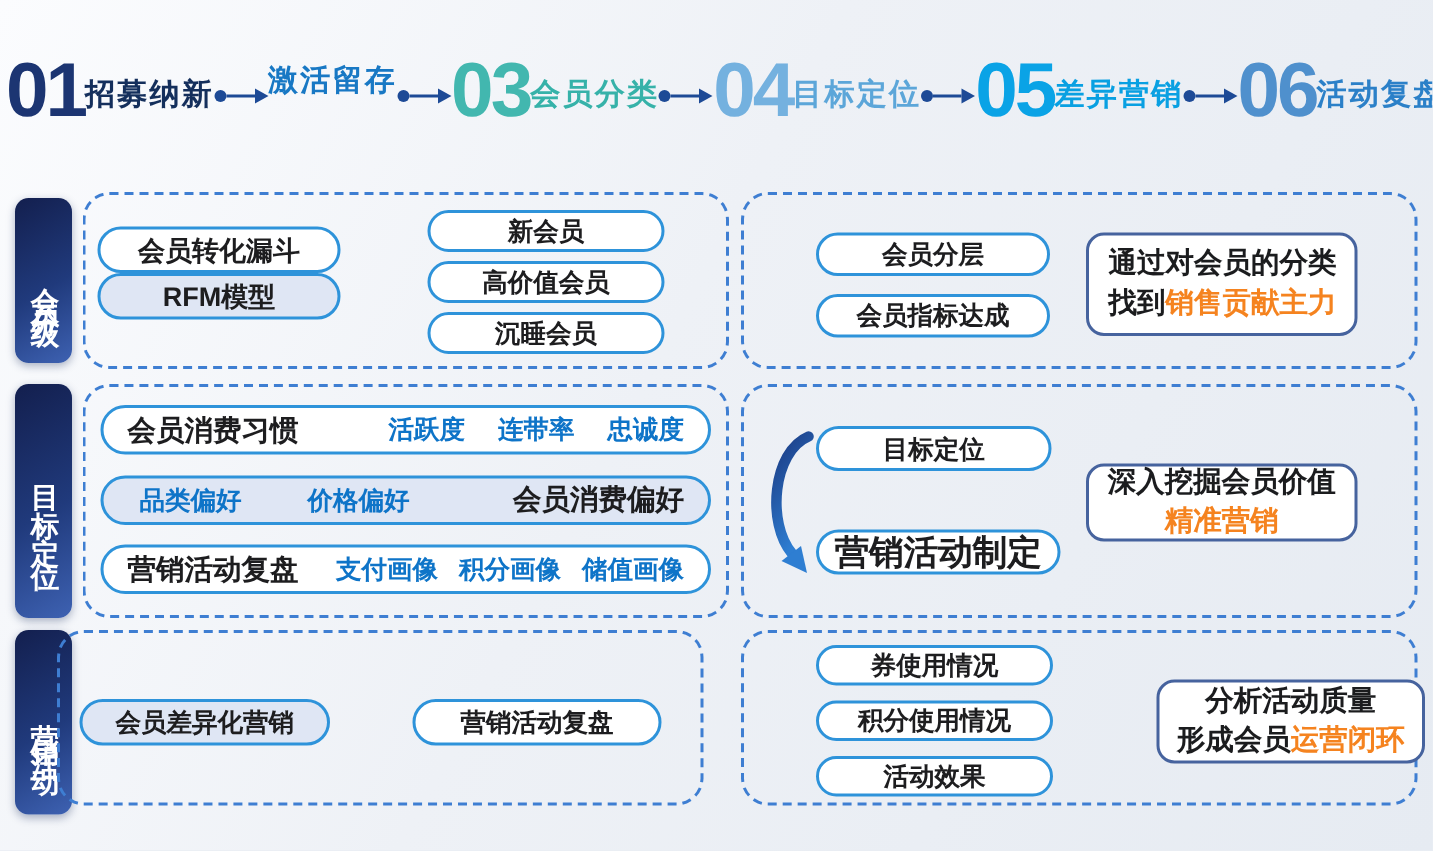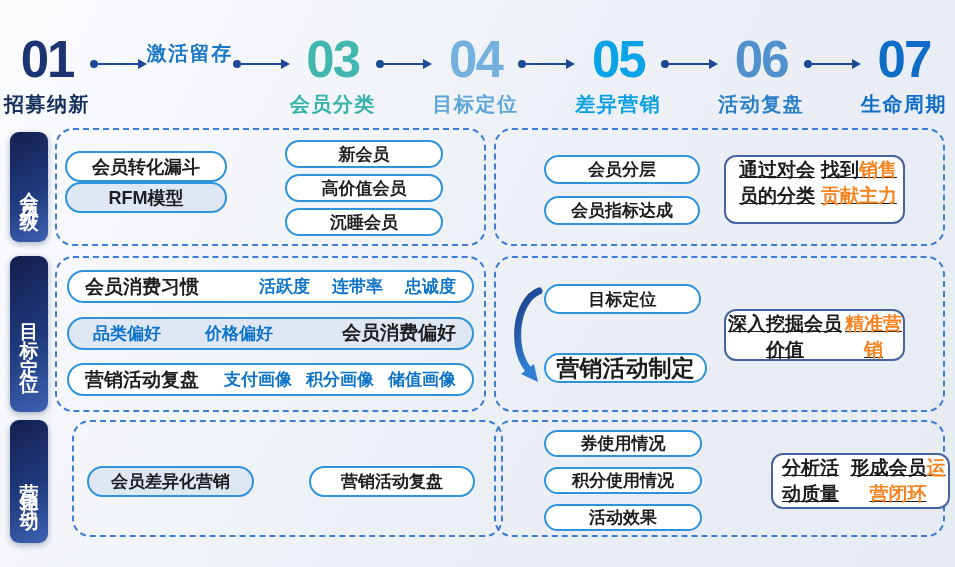--- a/index.html
+++ b/index.html
@@ -3,21 +3,21 @@
 <meta charset="utf-8">
 <style>
   html,body{margin:0;padding:0;background:#e9edf3;}
   .canvas{
     position:relative;width:955px;height:567px;overflow:hidden;
     background:linear-gradient(118deg,#fbfcfe 0%,#eef1f6 45%,#e6ebf2 100%);
     font-family:"Liberation Sans","DejaVu Sans",sans-serif;
   }
   
   .steps{position:absolute;top:34px;left:0;right:0;display:flex;justify-content:space-between;padding:0 8px 0 4px;align-items:flex-start;}
-  .step{display:flex;flex-direction:column;align-items:center;}
+  .step{display:flex;align-items:center;}
   .step-num{font-size:51px;line-height:1;font-weight:800;letter-spacing:-2px;}
   .step-label{font-size:20px;font-weight:700;margin-top:6px;letter-spacing:1.5px;white-space:nowrap;}
   .flow-arrow{display:flex;align-items:center;margin-top:25px;flex:0 1 64px;min-width:36px;}
   .flow-arrow .dot{width:8px;height:8px;border-radius:50%;background:#1d4a96;flex:none;}
   .flow-arrow .line{height:2.5px;background:#1d4a96;flex:1;}
   .flow-arrow .head{width:0;height:0;border-left:9px solid #1d4a96;border-top:5.5px solid transparent;border-bottom:5.5px solid transparent;flex:none;}
   
   .vbar{position:absolute;left:10px;width:38px;border-radius:9px;
     background:linear-gradient(150deg,#131f4e 0%,#203a7c 55%,#4166b8 105%);
     box-shadow:0 2px 6px rgba(20,40,90,.35);
@@ -25,40 +25,40 @@
   .vbar span{writing-mode:vertical-rl;text-orientation:upright;color:#fff;font-size:19px;font-weight:700;}
   .vbar1{top:132px;height:110px;}   .vbar1 span{letter-spacing:7px;padding-top:7px;}
   .vbar2{top:256px;height:156px;}   .vbar2 span{letter-spacing:17px;padding-top:17px;}
   .vbar3{top:420px;height:123px;}   .vbar3 span{letter-spacing:10px;padding-top:10px;}
   
   .dash-box{position:absolute;border:2px dashed #3e7ed2;border-radius:18px;box-sizing:border-box;}
   .b1l{left:55px;width:431px;top:128px;height:118px;}
   .b1r{left:494px;width:451px;top:128px;height:118px;}
   .b2l{left:55px;width:431px;top:256px;height:156px;}
   .b2r{left:494px;width:451px;top:256px;height:156px;}
-  .b3l{left:72px;width:431px;top:420px;height:117px;}
+  .b3l{left:38px;width:431px;top:420px;height:117px;}
   .b3r{left:494px;width:451px;top:420px;height:117px;}
   
   .pill{background:#fff;border:2.5px solid #2e93da;border-radius:999px;box-sizing:border-box;
     display:flex;align-items:center;justify-content:center;
     font-weight:700;color:#1d1d1f;font-size:18px;white-space:nowrap;}
   .pill.filled{background:#dfe6f4;}
   .wpill{background:#fff;border:2.5px solid #2e93da;border-radius:999px;box-sizing:border-box;
     display:flex;align-items:center;padding:0 16px;height:33px;
     font-weight:700;color:#1d1d1f;white-space:nowrap;}
   .wpill.filled{background:#dfe6f4;}
   .wlabel{font-size:19px;font-weight:700;color:#1d1d1f;}
   .metrics{display:flex;gap:22px;margin-left:auto;}
   .metrics.tight{gap:14px;}
   .metrics.lead{margin-left:2px;gap:44px;}
   .metric{color:#0e74c8;font-weight:700;font-size:17px;}
   
   .note{position:absolute;background:#fff;border:2.5px solid #46639e;border-radius:12px;box-sizing:border-box;
-    display:flex;flex-direction:row;justify-content:center;
-    font-weight:700;color:#1b1c1e;font-size:19px;line-height:1.38;text-decoration:underline;}
+    display:flex;flex-direction:column;justify-content:center;
+    font-weight:700;color:#1b1c1e;font-size:19px;line-height:1.38;}
   .note .hl{color:#f5831f;}
   .note1{left:228px;top:25px;width:181px;height:69px;padding-left:13px;}
   .note2{left:228px;top:51px;width:181px;height:52px;text-align:center;}
   .note3{left:228px;top:31px;width:179px;height:56px;text-align:center;margin-left:47px;}
   
   .colA{position:absolute;left:8px;top:21px;display:flex;flex-direction:column;}
   .colA .pill{width:162px;height:31px;}
   .colB{position:absolute;left:228px;top:10px;display:flex;flex-direction:column;gap:6px;}
   .colB .pill{width:158px;height:28px;font-size:17px;}
   .colC{position:absolute;left:48px;top:25px;display:flex;flex-direction:column;gap:12px;}

